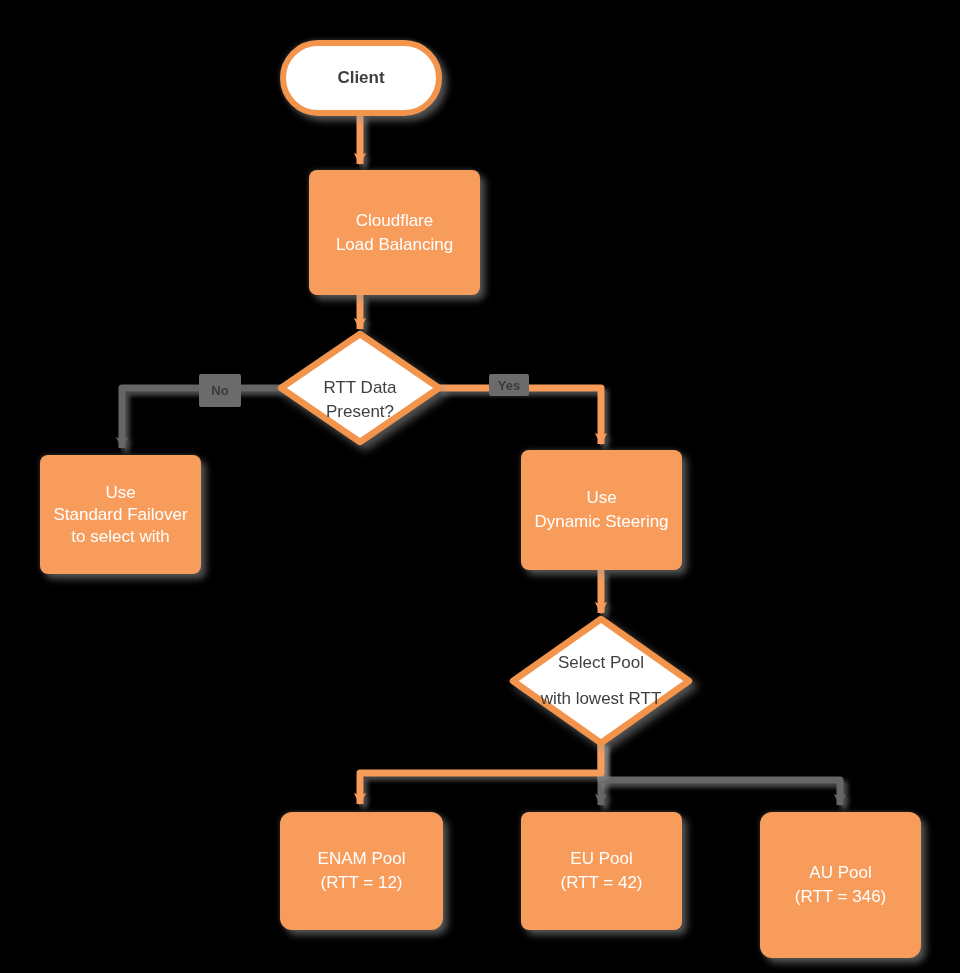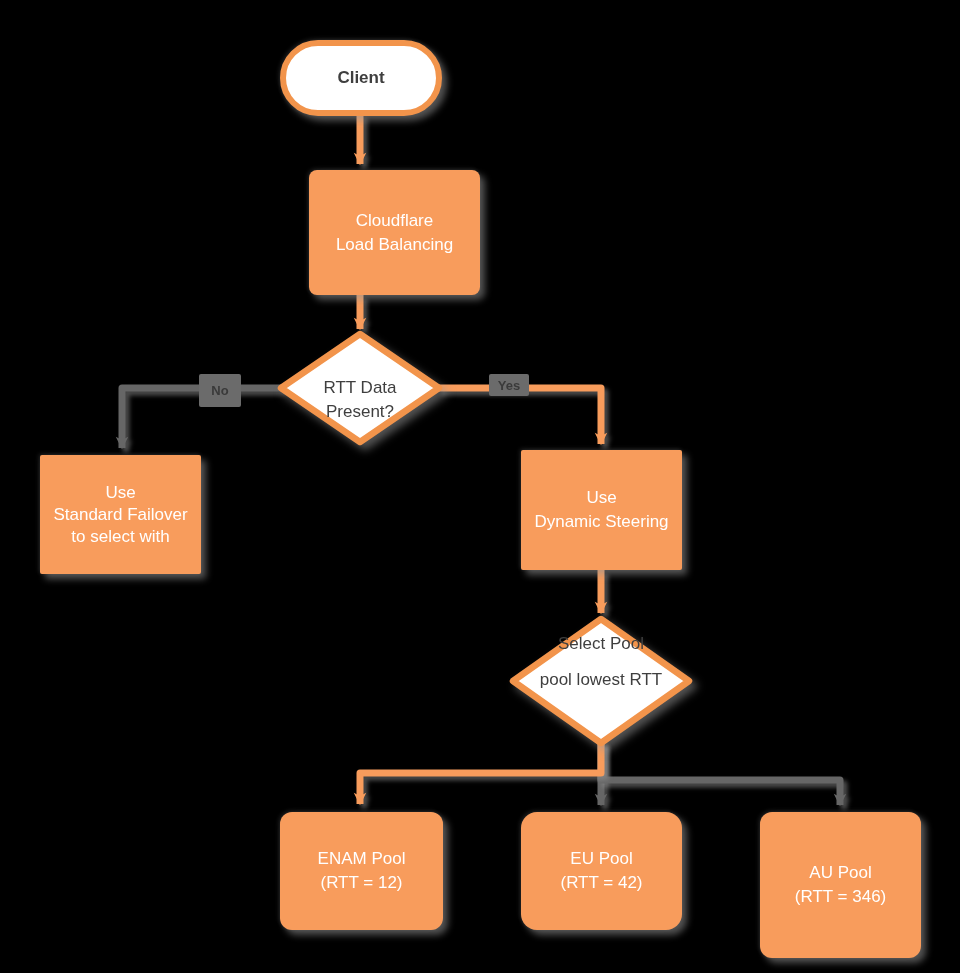--- a/index.html
+++ b/index.html
@@ -24,21 +24,21 @@
         filter:drop-shadow(4px 4px 2px rgba(150,150,150,0.5));}
   .edge.orange{stroke:var(--node-fill);stroke-width:7;}
   .edge.gray{stroke:var(--gray);stroke-width:7;}
   .diamond{fill:#ffffff;stroke:var(--node-border);stroke-width:6.5;stroke-linejoin:round;
         filter:drop-shadow(5px 5px 4px rgba(150,150,150,0.55));}
   .node{
     position:absolute;display:flex;flex-direction:column;align-items:center;justify-content:center;
     text-align:center;font-size:17px;line-height:24px;
   }
   .box{
-    background:var(--node-fill);color:var(--text-light);border-radius:2px;
+    background:var(--node-fill);color:var(--text-light);border-radius:8px;
     box-shadow:5px 5px 7px rgba(150,150,150,0.55), -1px -1px 4px rgba(150,150,150,0.25);
   }
   .stadium{
     background:#ffffff;color:var(--text-dark);
     border:6px solid var(--node-border);border-radius:42px;
     box-shadow:5px 5px 7px rgba(150,150,150,0.55), -1px -1px 4px rgba(150,150,150,0.25);
     font-weight:bold;
   }
   .diamond-label{
     position:absolute;display:flex;flex-direction:column;align-items:center;justify-content:center;
@@ -106,31 +106,31 @@
     <span>Use</span>
     <span>Standard Failover</span>
     <span>to select with</span>
   </div>
 
   <div class="node box" style="left:521px;top:450px;width:161px;height:120px;">
     <span>Use</span>
     <span>Dynamic Steering</span>
   </div>
 
-  <div class="diamond-label" style="left:521px;top:638px;width:160px;height:48px;gap:12px;">
+  <div class="diamond-label" style="left:521px;top:657px;width:160px;height:48px;gap:12px;">
     <span>Select Pool</span>
-    <span>pool lowest RTT</span>
+    <span>with lowest RTT</span>
   </div>
 
   <div class="node box" style="left:280px;top:812px;width:163px;height:118px;border-radius:12px;">
     <span>ENAM Pool</span>
     <span><span>(</span><span class="bold">RTT = 12</span><span>)</span></span>
   </div>
 
-  <div class="node box" style="left:521px;top:812px;width:161px;height:118px;border-radius:16px;">
+  <div class="node box" style="left:521px;top:812px;width:161px;height:118px;border-radius:8px;">
     <span>EU Pool</span>
     <span>(RTT = 42)</span>
   </div>
 
   <div class="node box" style="left:760px;top:812px;width:161px;height:146px;border-radius:12px;">
     <span>AU Pool</span>
     <span>(RTT = 346)</span>
   </div>
 
 </div>

